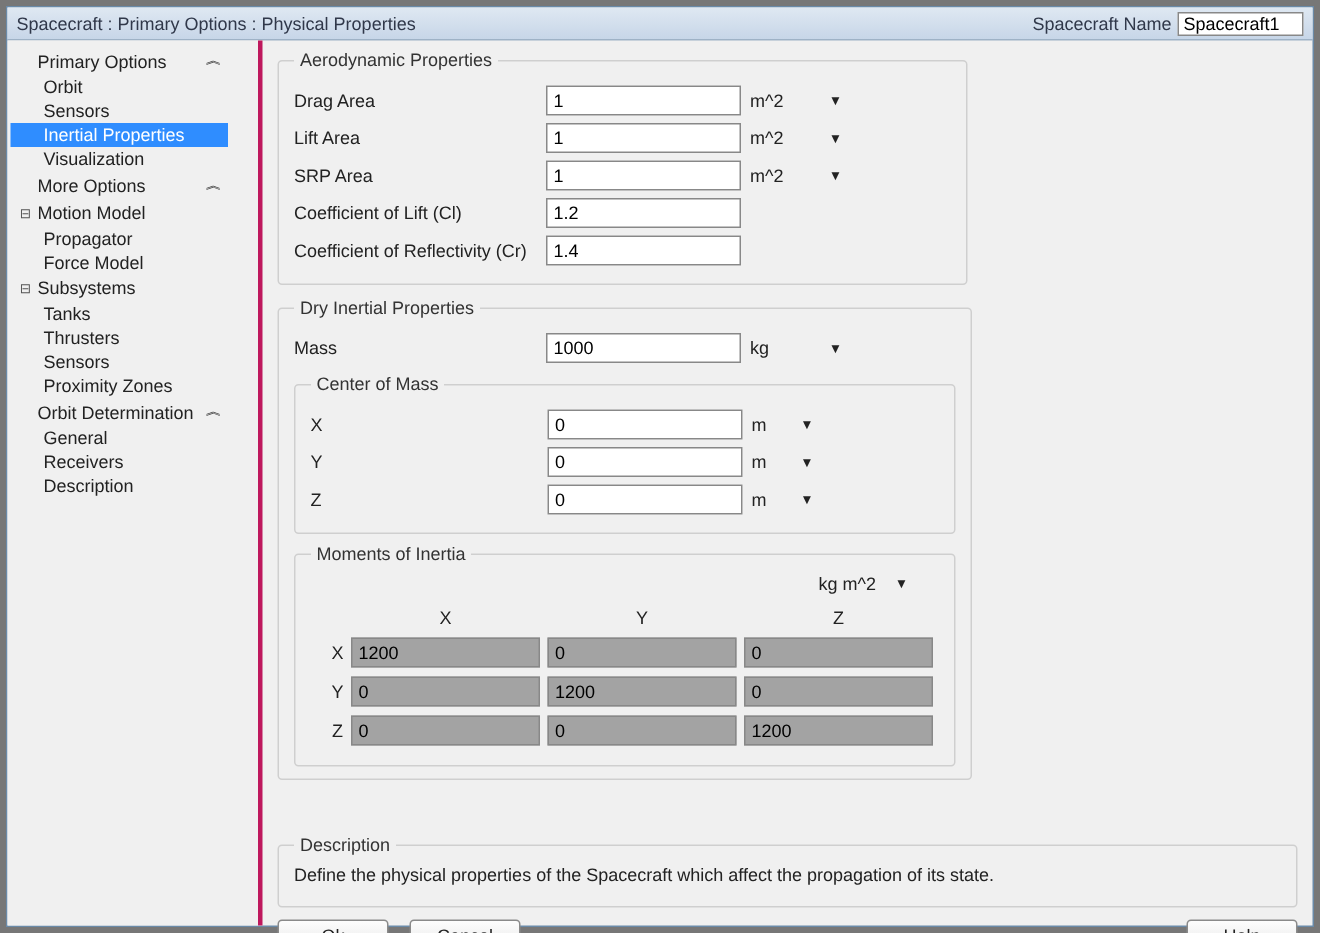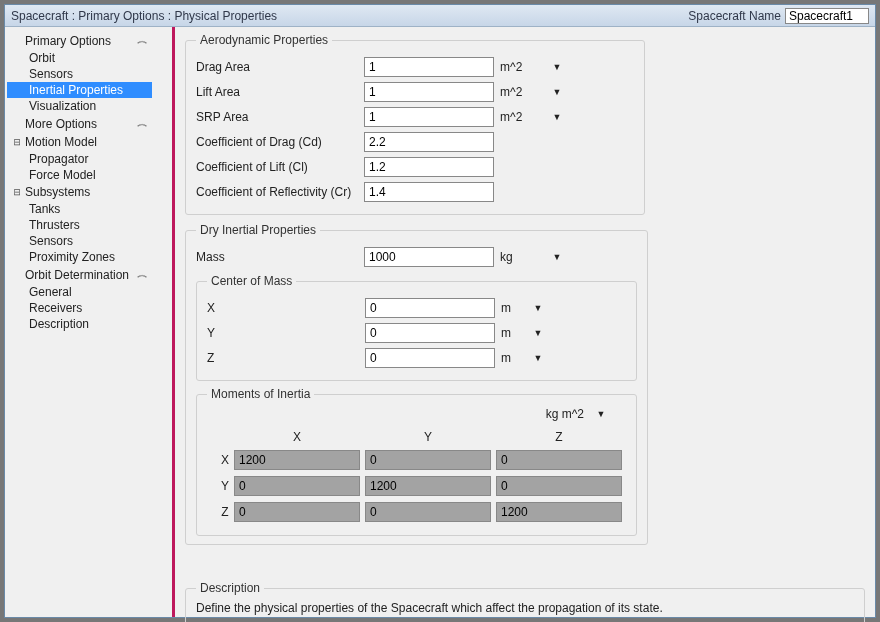--- a/index.html
+++ b/index.html
@@ -230,24 +230,20 @@
           <span class="lbl">Lift Area</span>
           <input type="text" class="val" value="1" style="">
           <span class="unit">m^2</span>
           <span class="dd-arrow">▼</span>
         </div>
         <div class="row">
           <span class="lbl">SRP Area</span>
           <input type="text" class="val" value="1" style="">
           <span class="unit">m^2</span>
           <span class="dd-arrow">▼</span>
-        </div>
-        <div class="row">
-          <span class="lbl">Coefficient of Drag (Cd)</span>
-          <input type="text" class="val" value="2.2" style="">
         </div>
         <div class="row">
           <span class="lbl">Coefficient of Lift (Cl)</span>
           <input type="text" class="val" value="1.2" style="">
         </div>
         <div class="row">
           <span class="lbl">Coefficient of Reflectivity (Cr)</span>
           <input type="text" class="val" value="1.4" style="">
         </div>
       </fieldset>

